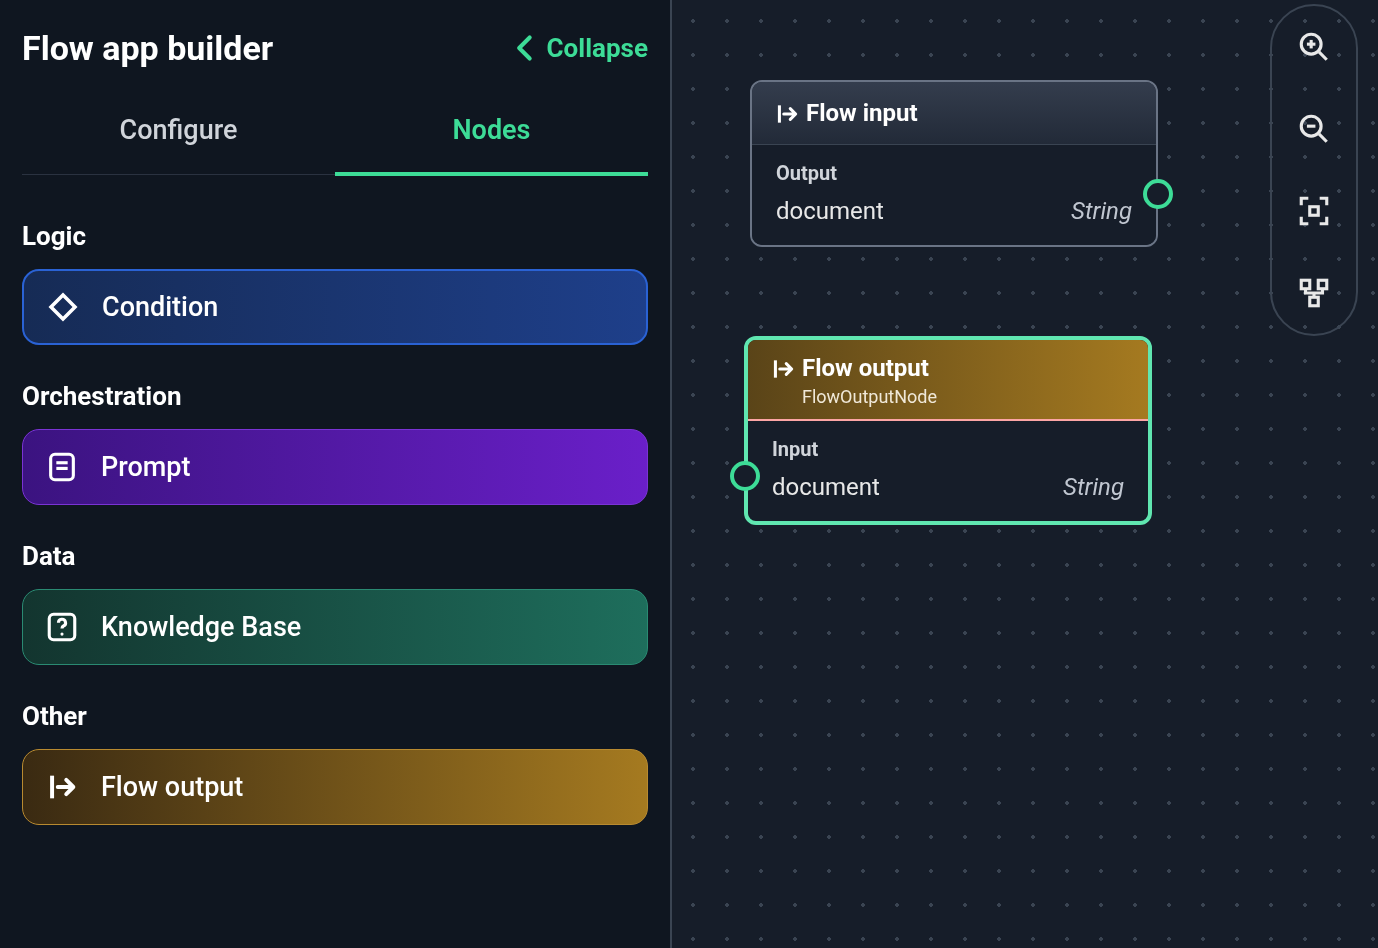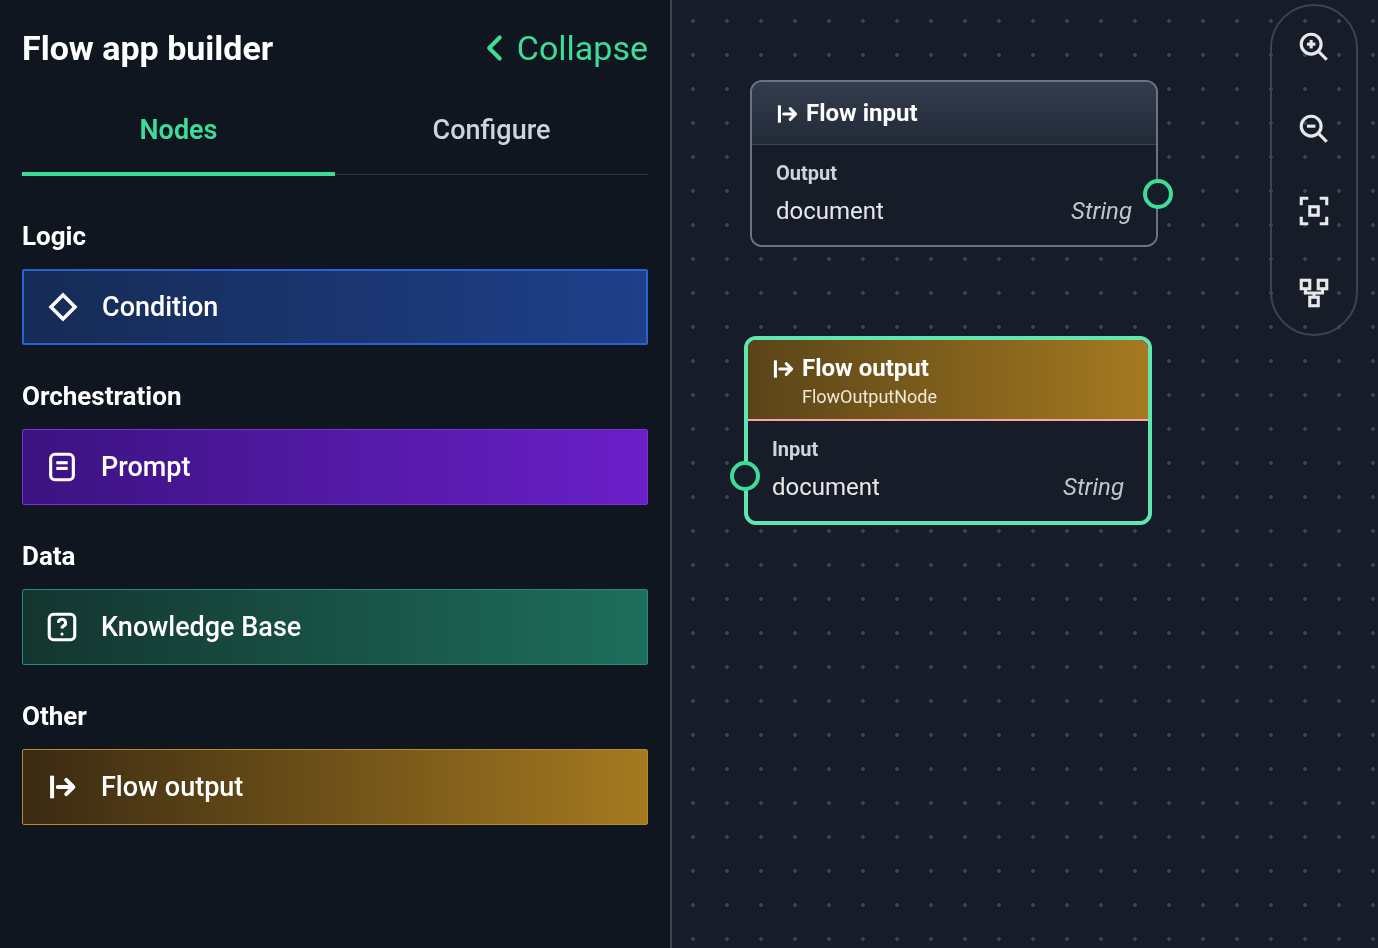--- a/index.html
+++ b/index.html
@@ -34,22 +34,22 @@
   .sidebar-title {
     font-size: 34px;
     font-weight: 700;
     color: #ffffff;
   }
   .collapse-btn {
     display: flex;
     align-items: center;
     gap: 12px;
     color: #3ddc97;
-    font-size: 34px;
-    font-weight: 400;
+    font-size: 26px;
+    font-weight: 700;
     cursor: pointer;
   }
   .collapse-btn svg { stroke: #3ddc97; }
   .tabs {
     display: flex;
     border-bottom: 1px solid #2a3240;
     margin-bottom: 46px;
   }
   .tab {
     flex: 1;
@@ -71,21 +71,21 @@
     font-weight: 700;
     color: #ffffff;
     margin-bottom: 18px;
   }
   .node-card {
     display: flex;
     align-items: center;
     gap: 22px;
     padding: 0 22px;
     height: 76px;
-    border-radius: 2px;
+    border-radius: 17px;
     font-size: 27px;
     font-weight: 500;
     color: #ffffff;
     cursor: pointer;
     margin-bottom: 36px;
   }
   .node-card.condition {
     background: linear-gradient(90deg, #162b55 0%, #1e3f8a 100%);
     border: 2px solid #2a62d4;
   }
@@ -229,22 +229,22 @@
       <h1 class="sidebar-title">Flow app builder</h1>
       <div class="collapse-btn">
         <svg width="20" height="28" viewBox="0 0 16 24" fill="none">
             <path d="M12 3 L3 12 L12 21" stroke-width="3.5" stroke-linecap="round" stroke-linejoin="round"></path>
           </svg>
         <span>Collapse</span>
       </div>
     </div>
 
     <div class="tabs">
+      <div class="tab">Configure</div>
       <div class="tab active">Nodes</div>
-      <div class="tab">Configure</div>
     </div>
 
     <div class="section-label">Logic</div>
     <div class="node-card condition">
       <span class="icon">
         <svg viewBox="0 0 24 24" fill="none" stroke="#ffffff" stroke-width="2.5">
             <rect x="6" y="6" width="12" height="12" transform="rotate(45 12 12)"></rect>
           </svg>
       </span>
       <span>Condition</span>

